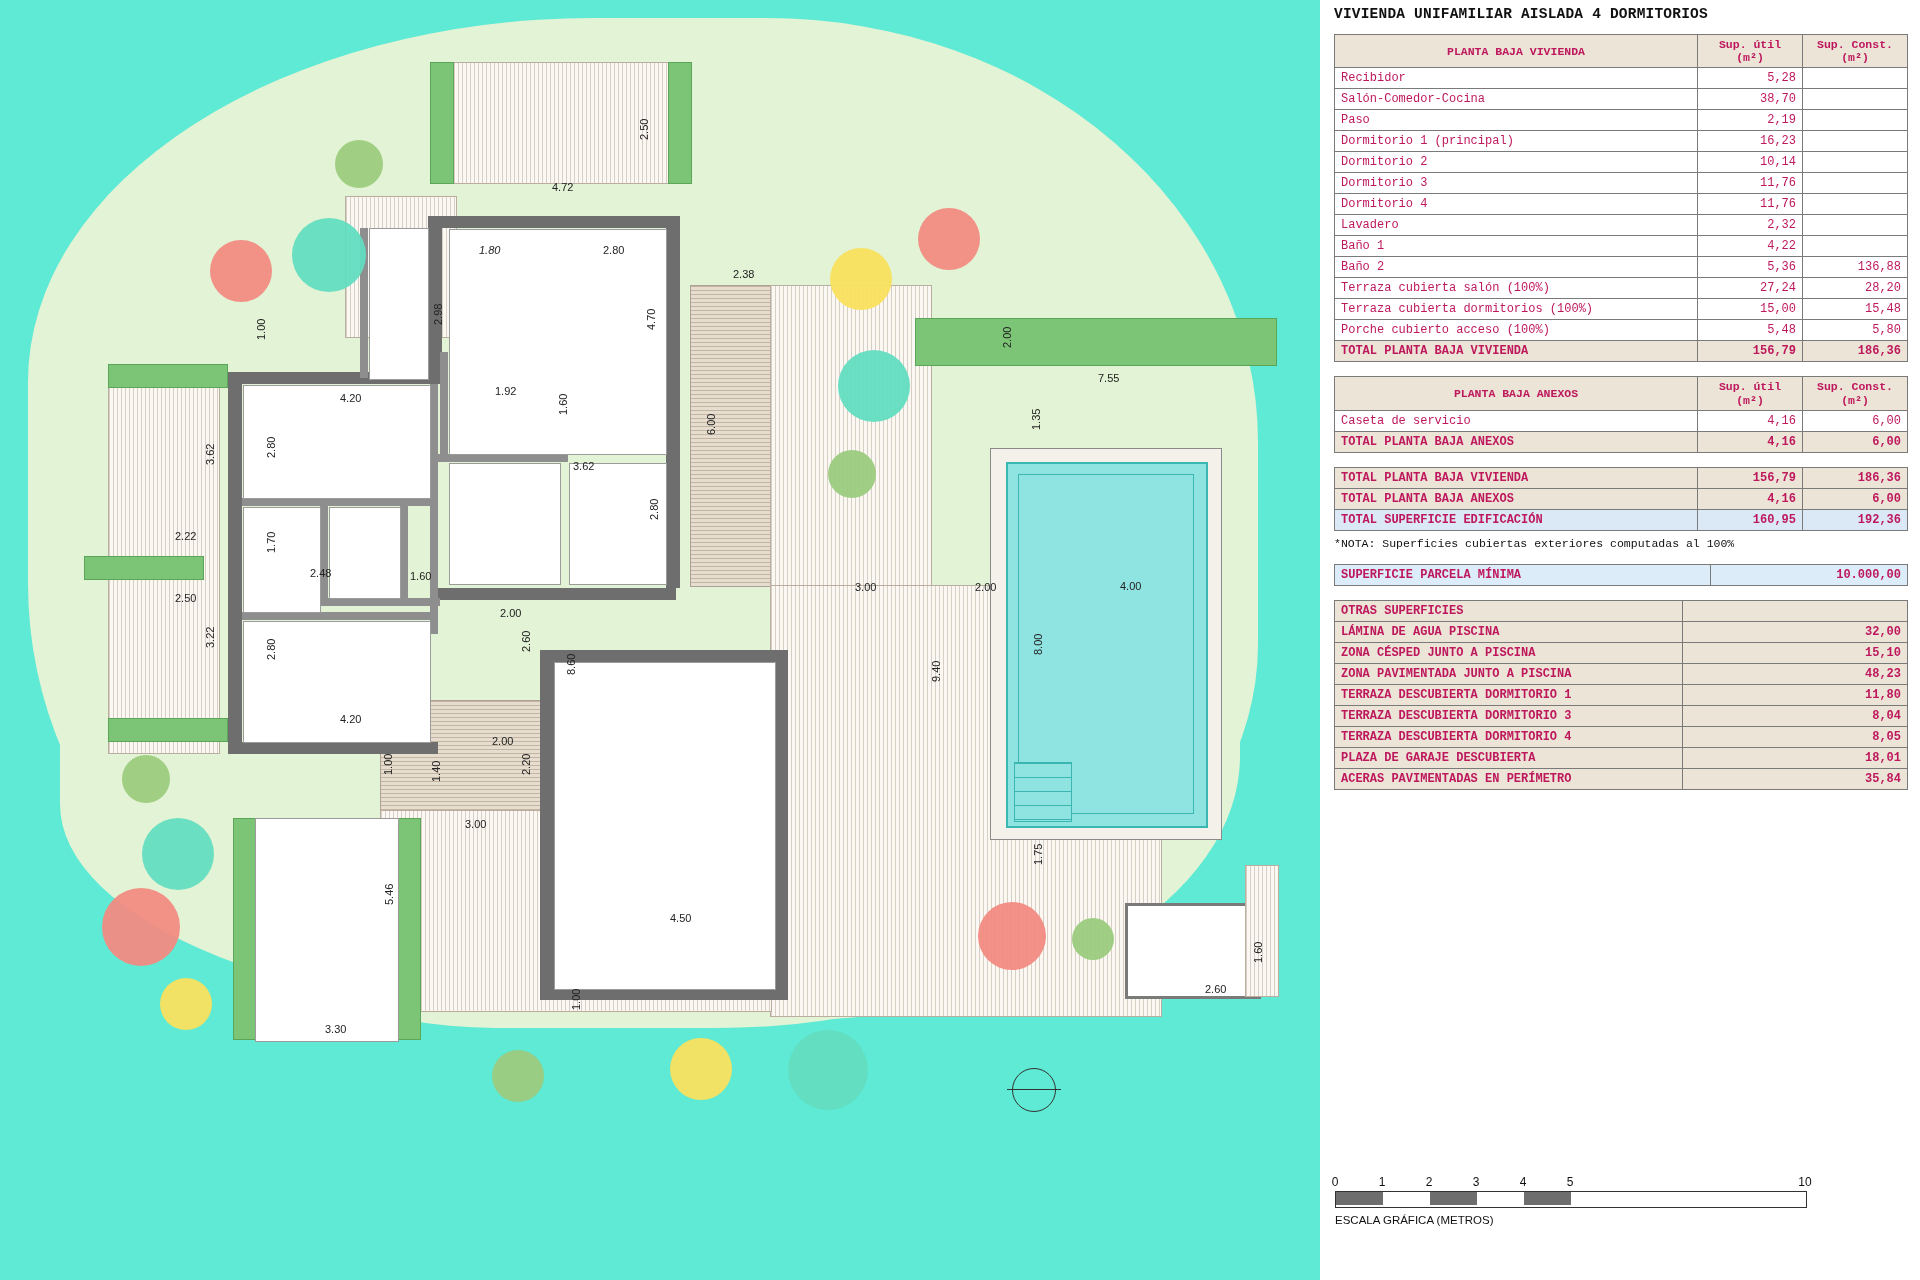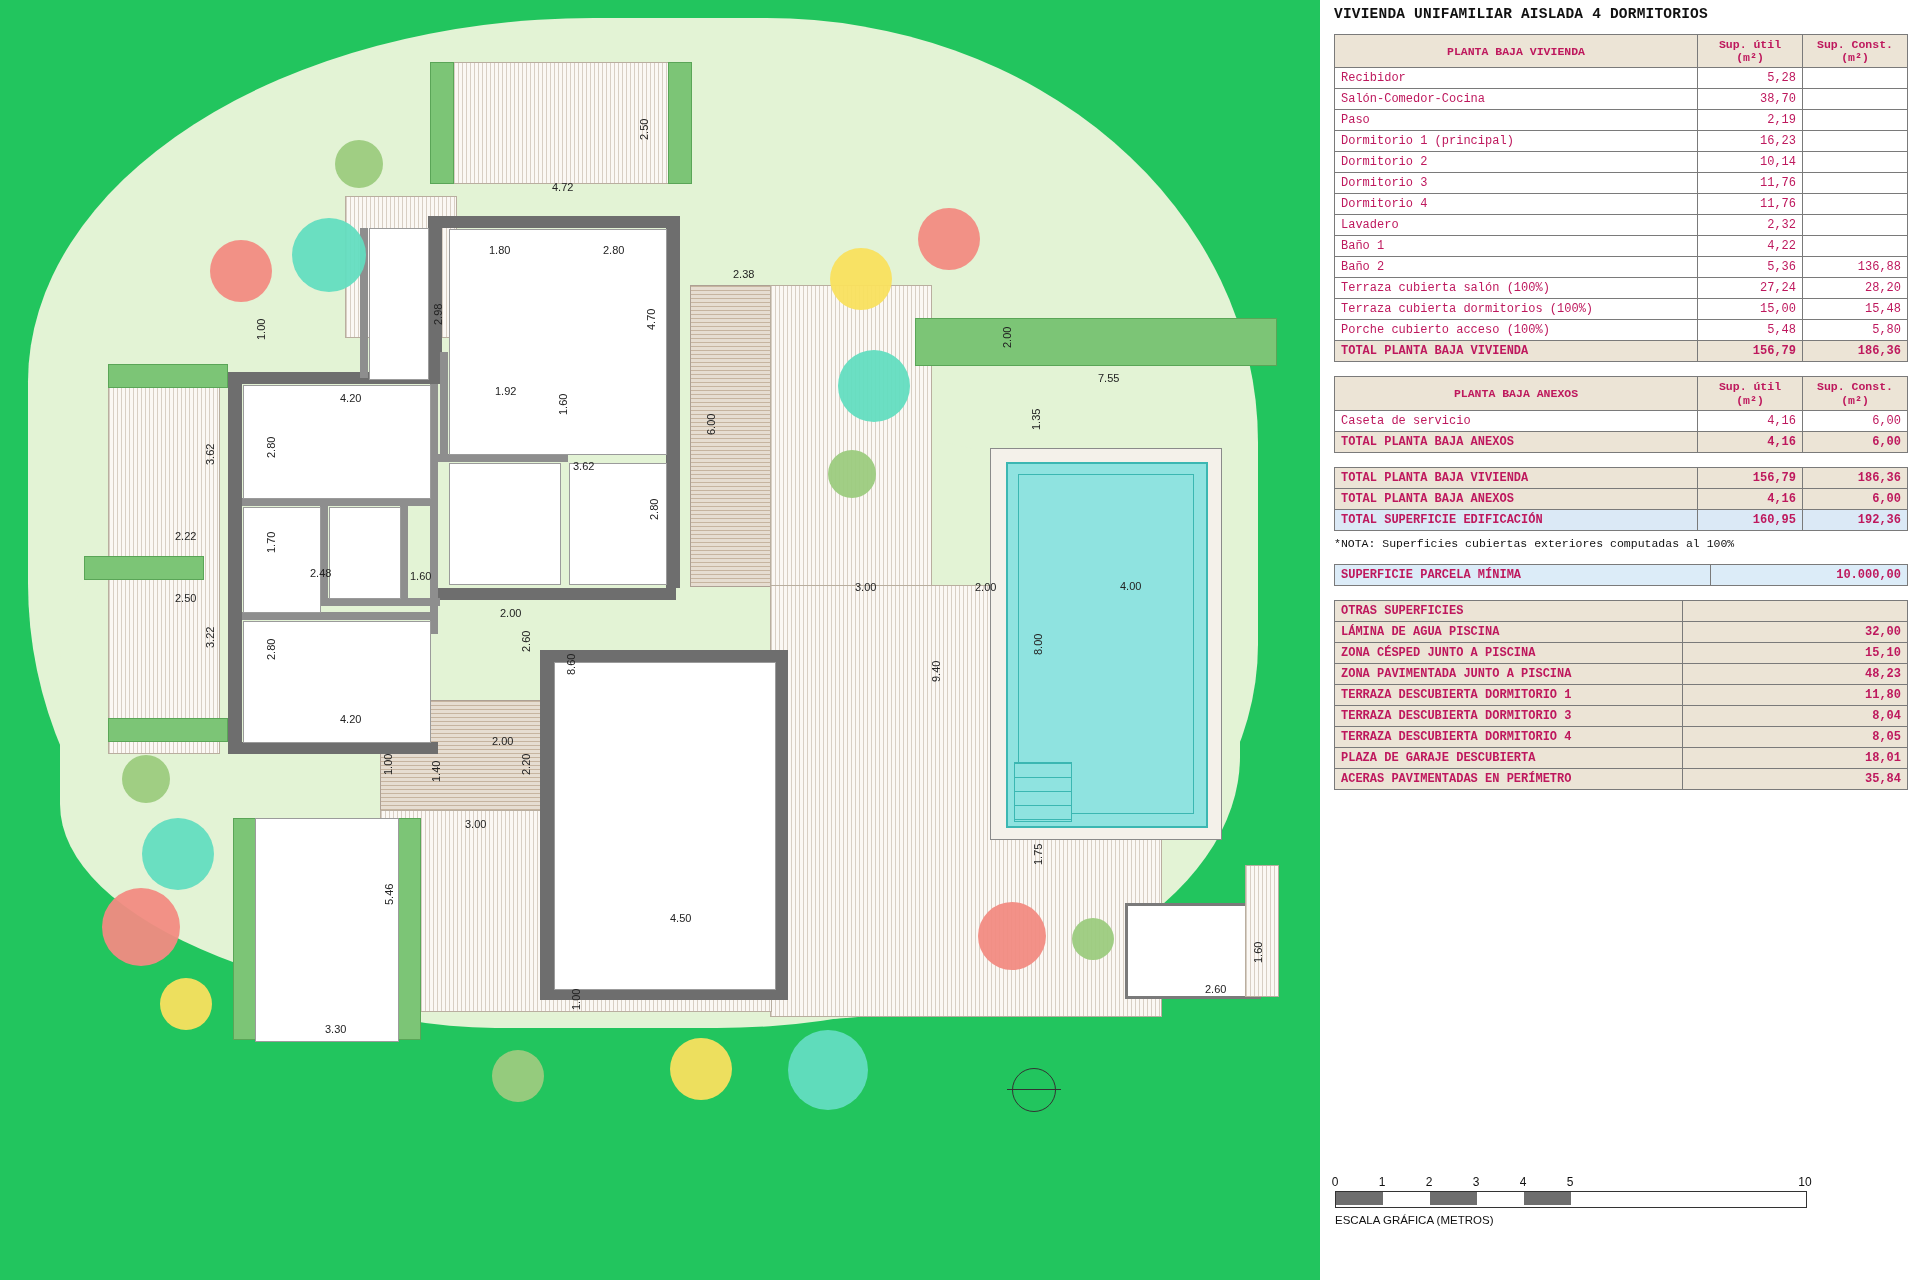--- a/index.html
+++ b/index.html
@@ -5,21 +5,21 @@
   html,body{margin:0;padding:0;}
   body{
     width:1920px;height:1280px;
     background:#ffffff;
     font-family:"Liberation Sans", sans-serif;
     position:relative;overflow:hidden;
   }
   
   #plan-area{
     position:absolute;left:0;top:0;width:1320px;height:1280px;
-    background:#22c55e;
+    background:#5eead4;
   }
   .garden{
     position:absolute;
     background:#e2f2d4;
   }
   #garden-main{
     left:28px;top:18px;width:1230px;height:1010px;
     border-radius:46% 40% 44% 38% / 36% 42% 38% 44%;
     background:#e3f3d5;
   }
@@ -204,21 +204,21 @@
   <div class="tree" style="left:978px;top:902px;width:68px;height:68px;background:#f28b82;"></div>
   <div class="tree" style="left:1072px;top:918px;width:42px;height:42px;background:#9ccb7e;"></div>
 
   <div class="northmark" style="left:1012px;top:1068px;"></div>
 
   <div class="wm"></div>
 
   <div id="dims">
       <div class="dimtxt" style="left: 552px; top: 181px;">4.72</div>
       <div class="dimtxt" style="left: 638px; top: 140px; transform: rotate(-90deg); transform-origin: left top;">2.50</div>
-      <div class="dimtxt" style="left: 489px; top: 244px;">1.80</div>
+      <div class="dimtxt" style="left: 479px; top: 244px; font-style: italic;">1.80</div>
       <div class="dimtxt" style="left: 603px; top: 244px;">2.80</div>
       <div class="dimtxt" style="left: 733px; top: 268px;">2.38</div>
       <div class="dimtxt" style="left: 432px; top: 325px; transform: rotate(-90deg); transform-origin: left top;">2.98</div>
       <div class="dimtxt" style="left: 645px; top: 330px; transform: rotate(-90deg); transform-origin: left top;">4.70</div>
       <div class="dimtxt" style="left: 255px; top: 340px; transform: rotate(-90deg); transform-origin: left top;">1.00</div>
       <div class="dimtxt" style="left: 1001px; top: 348px; transform: rotate(-90deg); transform-origin: left top;">2.00</div>
       <div class="dimtxt" style="left: 1098px; top: 372px;">7.55</div>
       <div class="dimtxt" style="left: 340px; top: 392px;">4.20</div>
       <div class="dimtxt" style="left: 495px; top: 385px;">1.92</div>
       <div class="dimtxt" style="left: 557px; top: 415px; transform: rotate(-90deg); transform-origin: left top;">1.60</div>

